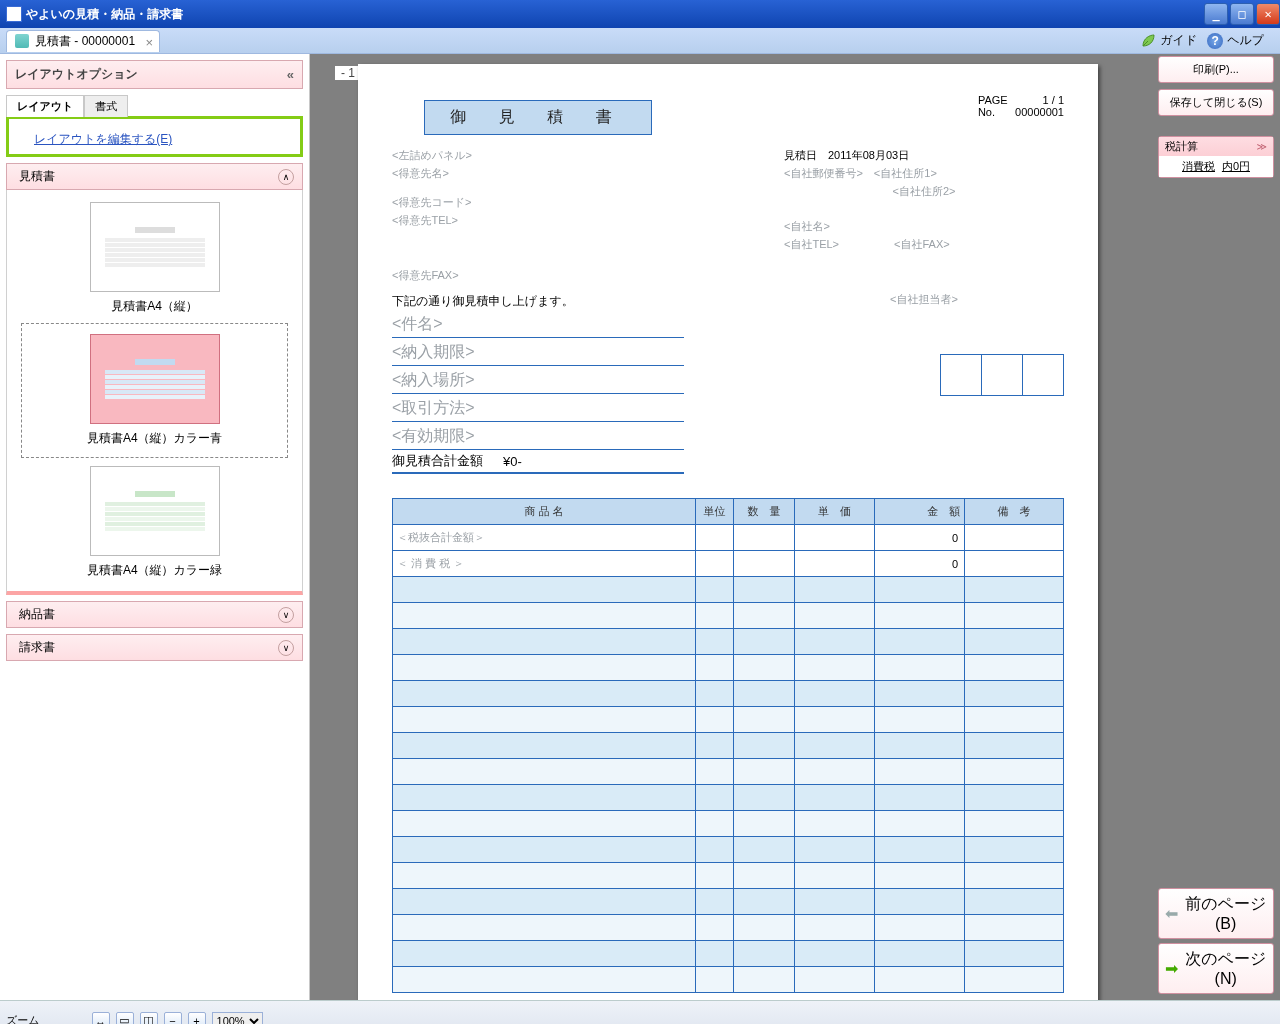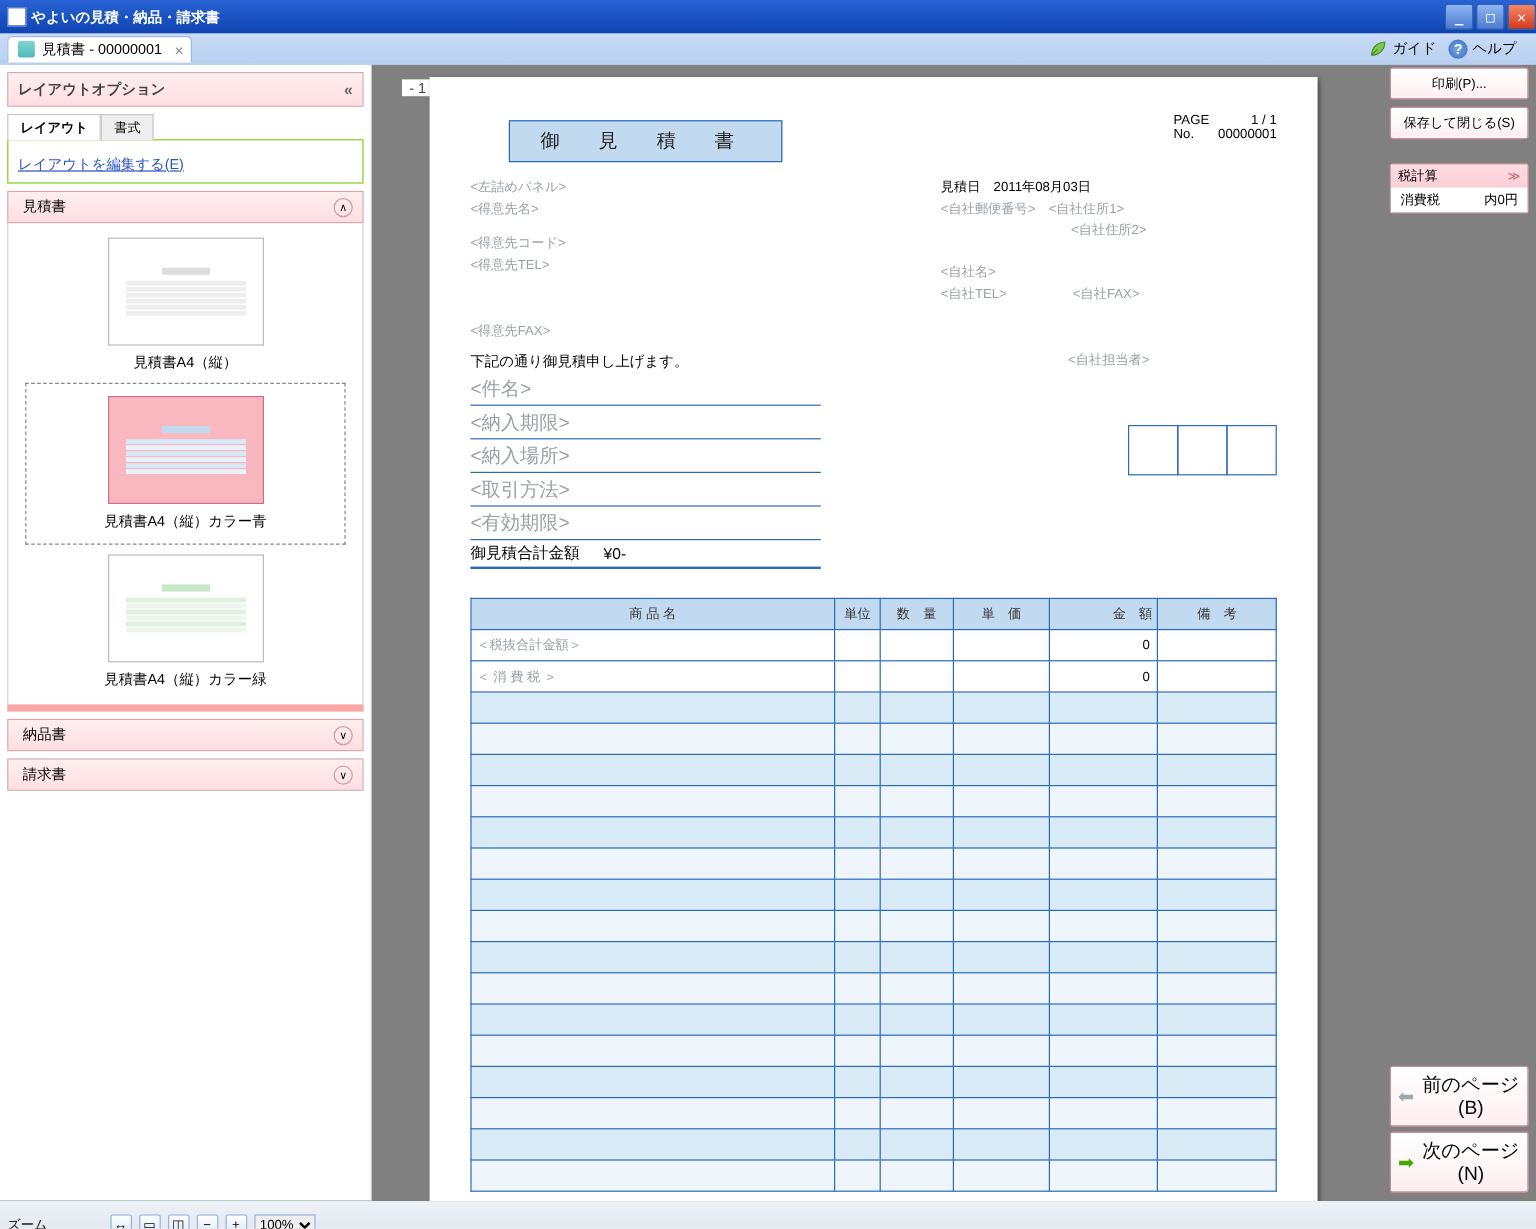--- a/index.html
+++ b/index.html
@@ -32,21 +32,21 @@
 .sidebar { width: 310px; min-width:310px; background: #fff; border-right: 1px solid #c8c8c8; overflow-y:auto; font-size:12px; }
 .sidebar-header { background: linear-gradient(#feeef0,#fedee2); border: 1px solid #d8a8b0; padding: 5px 8px; font-weight:bold; display:flex; align-items:center; margin: 6px; color:#444;}
 .sidebar-header .coll { margin-left:auto; color:#666; font-size:13px;}
 .sub-tabs { display:flex; margin: 0 6px -1px 6px;}
 .sub-tab { padding: 3px 10px; border:1px solid #c8c8c8; border-bottom:none; font-size:11px; background:#eee; cursor:pointer;}
 .sub-tab.active { background:#fff; font-weight:bold;}
 .edit-link { color:#2a54c0; margin: 6px 8px; display:block;}
 .accordion { margin: 6px; }
 .acc-header { background: linear-gradient(#feeef0,#fedee2); border:1px solid #d8a8b0; padding:4px 8px 4px 12px; display:flex; align-items:center; cursor:pointer;}
 .acc-header .chev { margin-left:auto; width:16px; height:16px; border:1px solid #c4a0a0; border-radius:50%; display:flex; align-items:center; justify-content:center; font-size:9px;}
-.thumb-area { border-left:1px solid #d0d0d0; border-right:1px solid #d0d0d0; border-bottom:6px solid #fca5a5; padding: 12px 30px; display:flex; flex-direction:column; gap:18px;}
+.thumb-area { border-left:1px solid #d0d0d0; border-right:1px solid #d0d0d0; border-bottom:4px solid #fca5a5; padding: 12px 30px; display:flex; flex-direction:column; gap:18px;}
 .thumb-item { display:flex; flex-direction:column; align-items:center; gap:6px; cursor:pointer;}
 .thumb-preview { width: 130px; height: 90px; border:1px solid #bbb; background:#fff; display:flex; align-items:center; justify-content:center; overflow:hidden; position:relative;}
 .thumb-item.selected { border: 1px dashed #888; padding: 10px 20px; margin: -10px -16px; }
 .thumb-preview.selected-inner { background:#f9b8c0; border:1px solid #d07080;}
 .pv-lines { width: 100px; display:flex; flex-direction:column; gap:1px;}
 .pv-line { height:4px; }
 
 
 .preview-wrap { flex:1; background:#808080; position:relative; overflow:auto;}
 .page-num { position:absolute; top:12px; left:25px; color:#444; font-size:12px; background:#fff; padding: 0 6px;}
@@ -84,21 +84,21 @@
 .items tbody tr:first-child, .items tbody tr:nth-child(2) { background:#fff;}
 .items tbody tr:nth-child(n+3):nth-child(odd){ background: #d9ebf7;}
 .items tbody tr:nth-child(n+3):nth-child(even){ background: #eef6fb;}
 
 
 .action-panel { position:absolute; top:56px; right:6px; width:116px; display:flex; flex-direction:column; gap:6px; font-size:11px;}
 .act-btn { background: linear-gradient(#fff,#feeef0); border:1px solid #d090a0; border-radius:3px; padding:5px 6px; text-align:center; cursor:pointer;}
 .tax-panel { position:absolute; top:136px; right:6px; width:116px; border:1px solid #d090a0; border-radius:3px; font-size:11px;}
 .tax-panel .hdr { background: linear-gradient(#fedde2,#fccfd5); padding:2px 6px; display:flex; align-items:center;}
 .tax-panel .hdr .exp { margin-left:auto; font-size:10px; color:#c06070;}
-.tax-panel .body { padding:3px 8px; text-align:right; display:flex; justify-content:space-between; background:#fff;}
+.tax-panel .body { padding:3px 23px; text-align:right; display:flex; justify-content:space-between; background:#fff;text-decoration:underline;}
 
 
 .bottomnav { position:absolute; bottom:30px; right:6px; width:116px; display:flex; flex-direction:column; gap:4px;}
 
 
 .preview-wrap::-webkit-scrollbar{ width:18px;}
 .preview-wrap::-webkit-scrollbar-track{ background:#d8e6f8;}
 .preview-wrap::-webkit-scrollbar-thumb{ background:#9ab8e8; border:1px solid #6a8cc0;}
 
 
@@ -146,21 +146,21 @@
 
   <div class="sidebar">
     <div class="sidebar-header">
       <span>レイアウトオプション</span>
       <span class="coll">«</span>
     </div>
     <div class="sub-tabs">
       <div class="sub-tab active">レイアウト</div>
       <div class="sub-tab">書式</div>
     </div>
-    <div style="border:1px solid #84cc16; margin:0 6px; padding-top:6px;">
+    <div style="border:3px solid #84cc16; margin:0 6px; padding-top:6px;padding-left:17px;">
       <a class="edit-link" href="#">レイアウトを編集する(E)</a>
     </div>
 
     <div class="accordion">
       <div class="acc-header">
         <span>見積書</span>
         <span class="chev">∧</span>
       </div>
       <div class="thumb-area">
         <div class="thumb-item">

